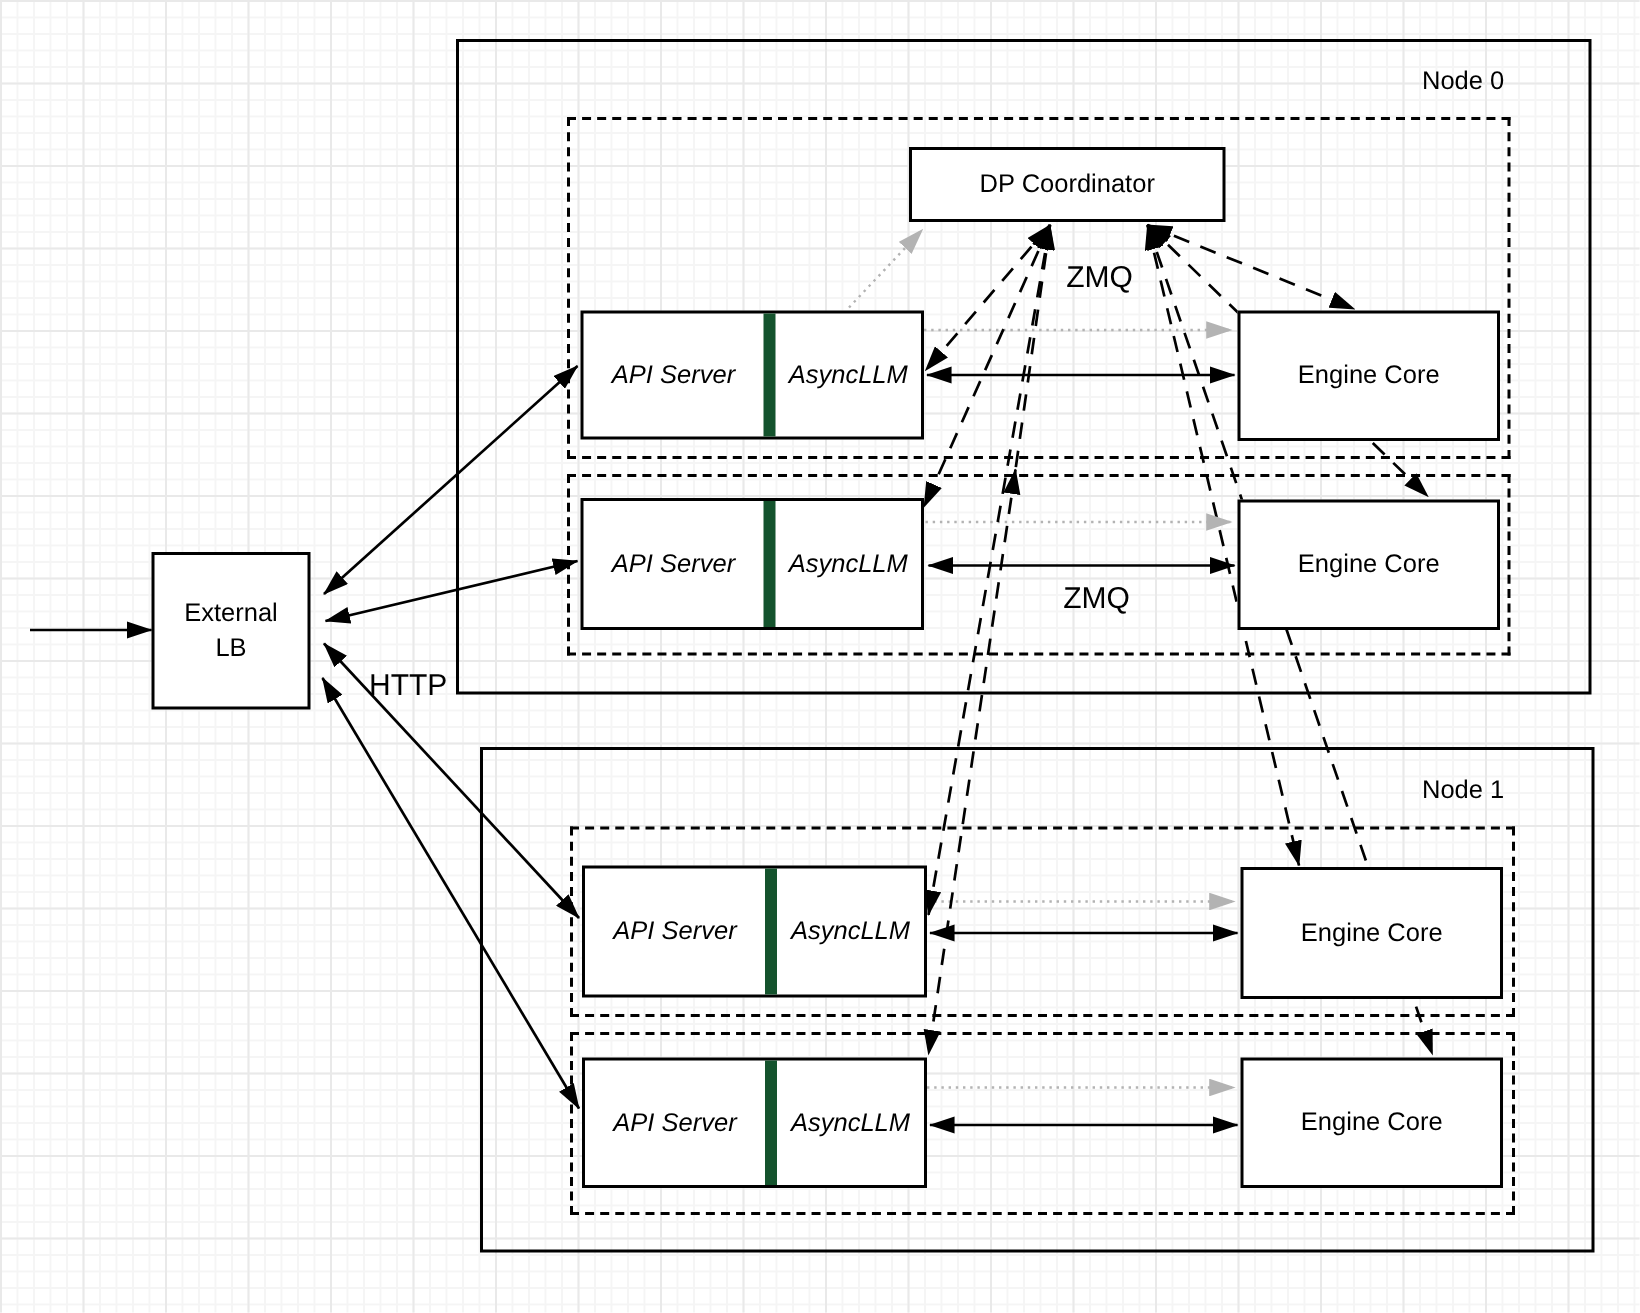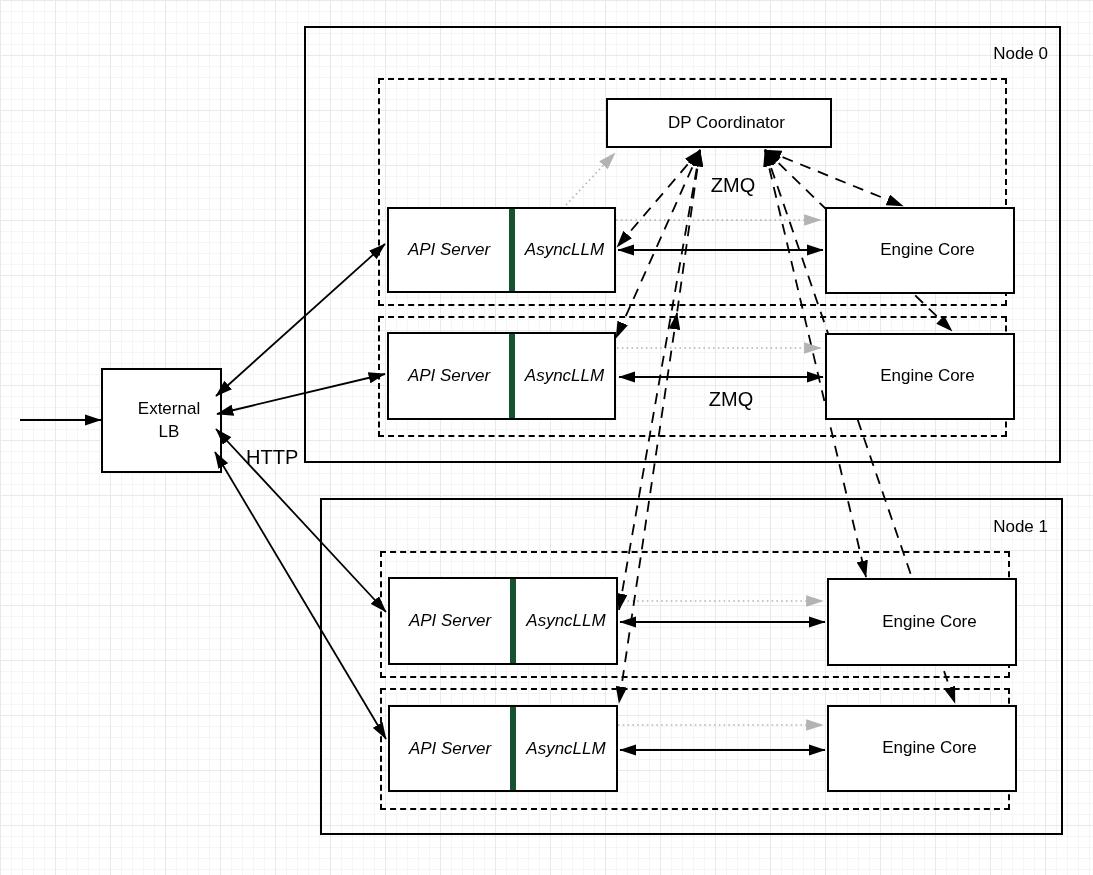--- a/index.html
+++ b/index.html
@@ -14,25 +14,25 @@
       linear-gradient(90deg,#f5f5f5 1px, transparent 1px);
     background-size:55px 55px,55px 55px,11px 11px,11px 11px;
     color:#000;
   }
   svg.layer{position:absolute;left:0;top:0;width:1093px;height:875px;}
   #svg-behind{z-index:1;}
   #svg-front{z-index:3;}
   .nodebox{border:2px solid #000;background:transparent;z-index:2;position:absolute;}
   .rankbox{border:2px dashed #000;background:transparent;z-index:2;position:absolute;}
   .solidbox{border:2px solid #000;background:#fff;position:absolute;z-index:2;
-    display:flex;align-items:center;justify-content:center;font-size:17px;line-height:1.3;text-align:center;padding-left:15px;}
+    display:flex;align-items:center;justify-content:center;font-size:17px;line-height:1.3;text-align:center;}
   .pair{border:2px solid #000;background:#fff;position:absolute;z-index:2;display:flex;font-style:italic;}
   .pair .cell{display:flex;align-items:center;justify-content:center;font-size:17px;}
-  .pair .cell.right{border-left:6px solid #14532d;flex:1;}
-  .nodelabel{position:absolute;z-index:4;font-size:17px;text-align:right;}
+  .pair .cell.right{border-left:8px solid #14532d;flex:1;}
+  .nodelabel{position:absolute;z-index:4;font-size:17px;}
   .edgelabel{position:absolute;z-index:4;font-size:20px;}
   .lb-line{display:block;}
 </style>
 </head>
 <body>
 
 <svg id="svg-behind" class="layer" viewBox="0 0 1093 875">
   <defs>
     <marker id="abE" viewBox="0 0 12 8" refX="11.5" refY="4" markerWidth="9.5" markerHeight="6.4" orient="auto" markerUnits="strokeWidth">
       <path d="M0,0 L12,4 L0,8 Z" fill="#000"></path>

